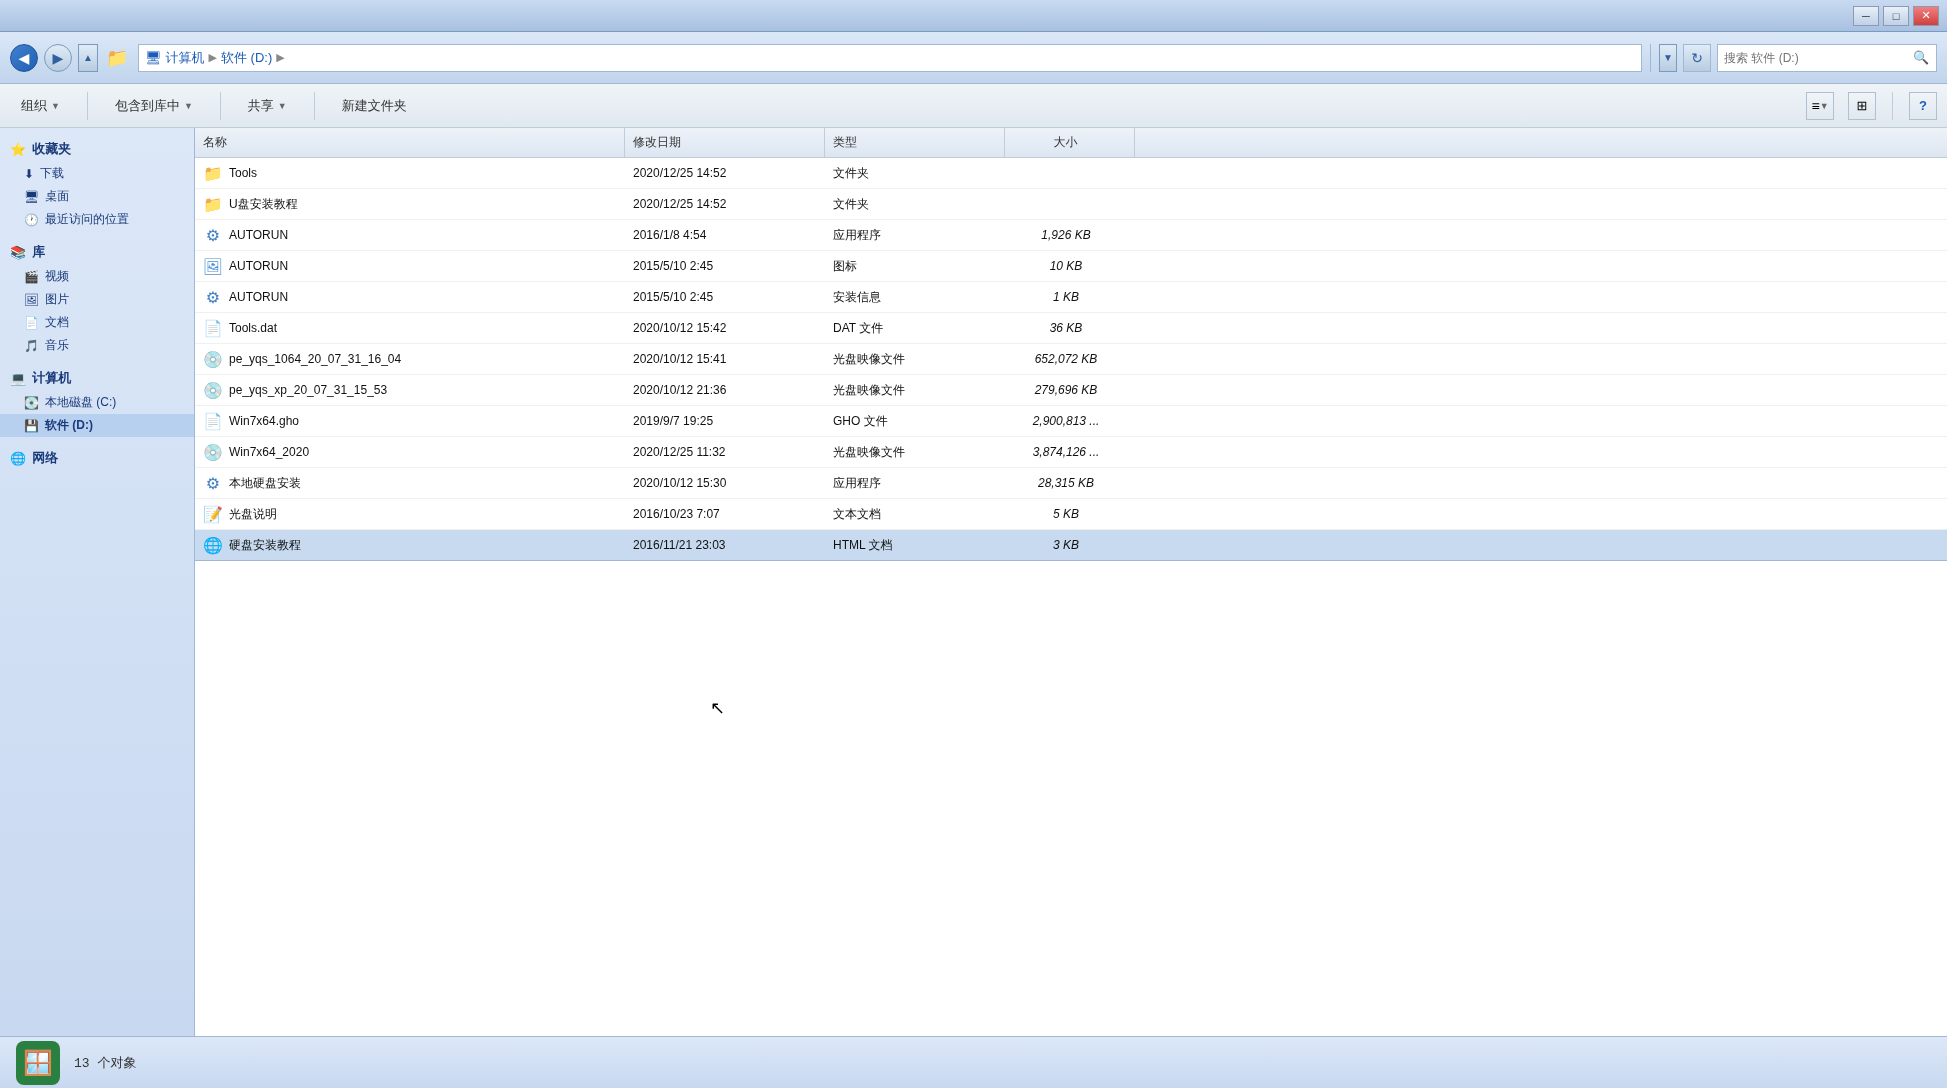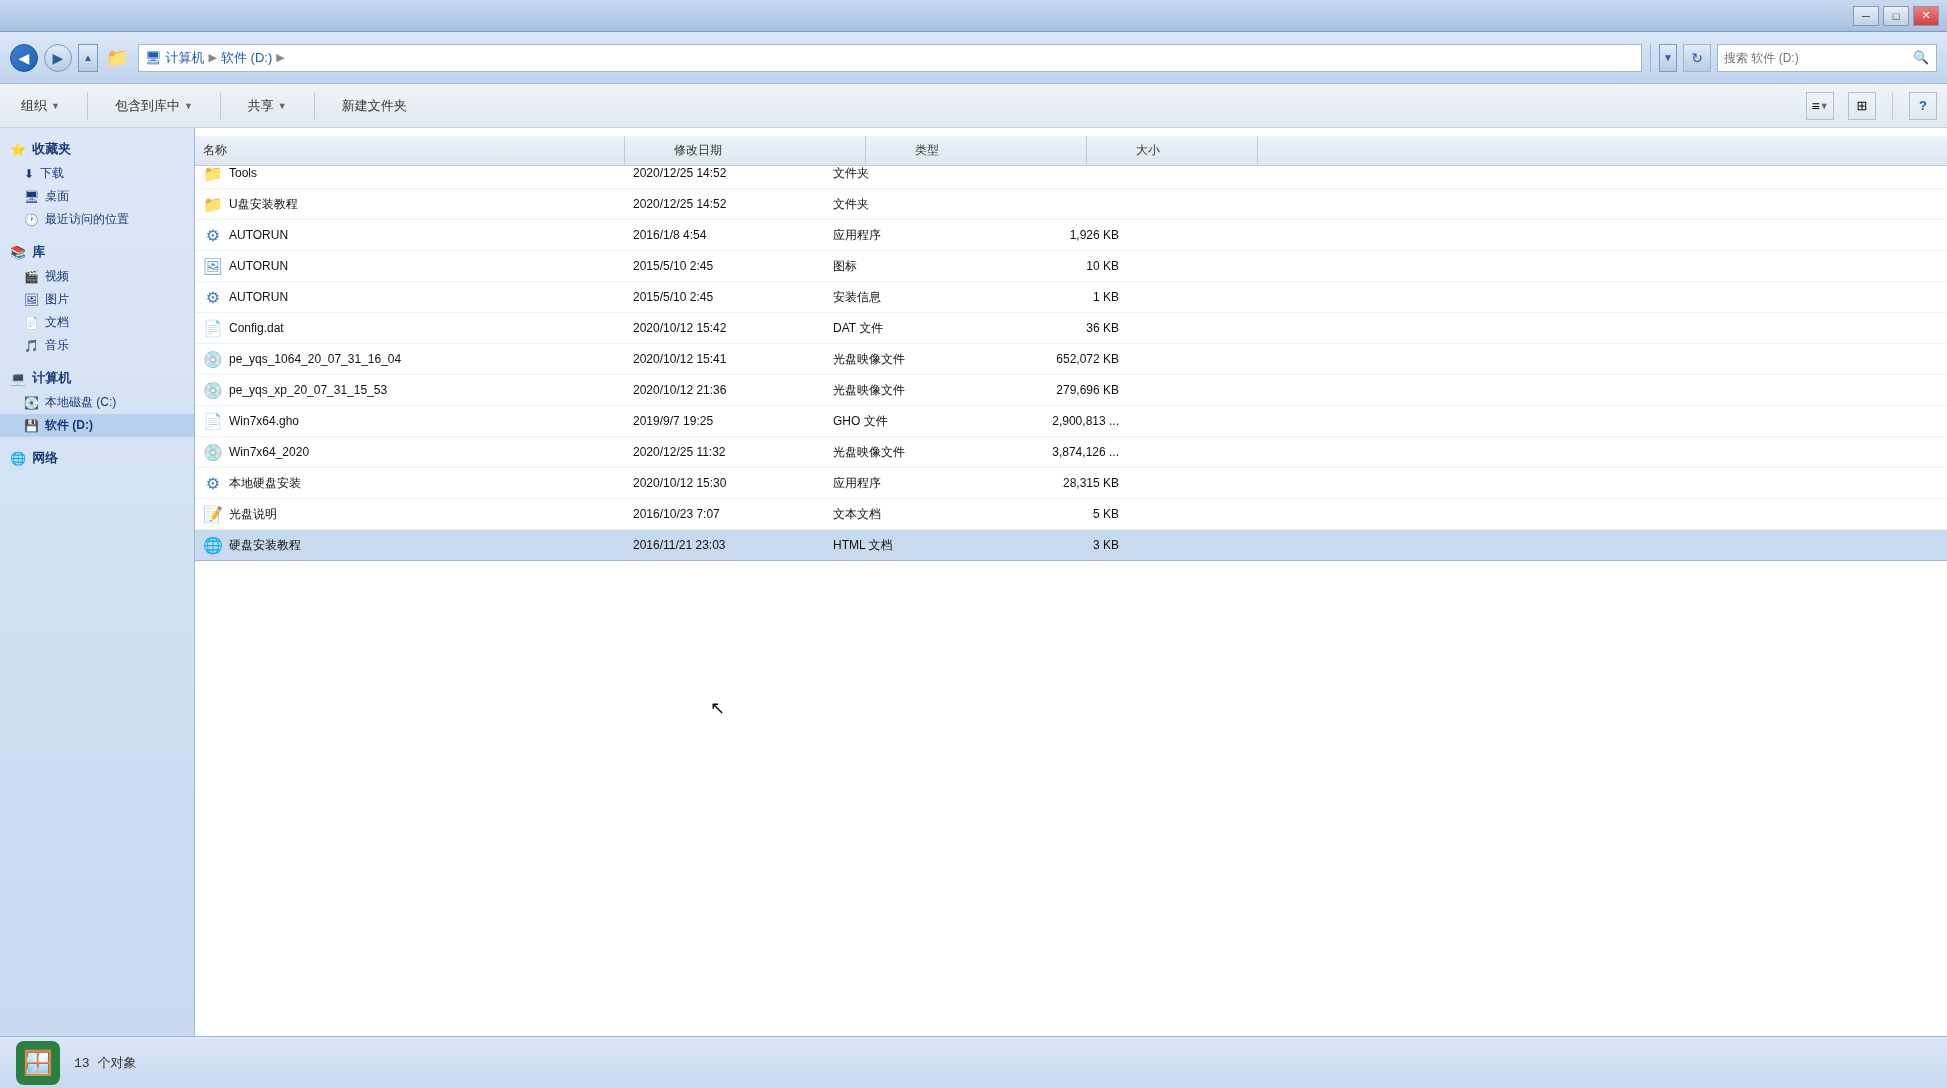--- a/index.html
+++ b/index.html
@@ -228,37 +228,36 @@
     .filelist {
       flex: 1;
       background: white;
       overflow-y: auto;
     }
     .filelist-header {
       display: flex;
       border-bottom: 1px solid #c0ccd8;
       background: linear-gradient(to bottom, #eef2f8, #dce6f2);
       position: sticky;
-      top: 8px;
+      top: 0;
       z-index: 10;
-      gap: 41px;
     }
     .filelist-header-col {
       padding: 6px 8px;
       font-size: 12px;
       color: #333;
       border-right: 1px solid #c0ccd8;
       cursor: pointer;
       user-select: none;
       white-space: nowrap;
     }
     .col-name { width: 430px; }
     .col-date { width: 200px; }
     .col-type { width: 180px; }
-    .col-size { width: 130px; text-align: left; padding-right: 16px; }
+    .col-size { width: 130px; text-align: center; padding-right: 16px; }
 
     .file-row {
       display: flex;
       align-items: center;
       border-bottom: 1px solid #f0f0f0;
       cursor: pointer;
     }
     .file-row.selected { background: #c8daf0; border-bottom-color: #a0b8d4; }
     .file-cell {
       padding: 5px 8px;
@@ -269,21 +268,21 @@
       text-overflow: ellipsis;
     }
     .file-cell.name {
       width: 430px;
       display: flex;
       align-items: center;
       gap: 6px;
     }
     .file-cell.date { width: 200px; }
     .file-cell.type { width: 180px; }
-    .file-cell.size { width: 130px; text-align: right; padding-right: 16px; }
+    .file-cell.size { width: 130px; text-align: center; padding-right: 16px; font-style: italic; }
 
     .file-icon {
       width: 20px;
       height: 20px;
       display: flex;
       align-items: center;
       justify-content: center;
       font-size: 16px;
       flex-shrink: 0;
     }
@@ -502,21 +501,21 @@
       <div class="file-icon" style="color:#4080c0">⚙</div>
       <span>AUTORUN</span>
     </div>
     <div class="file-cell date">2015/5/10 2:45</div>
     <div class="file-cell type">安装信息</div>
     <div class="file-cell size">1 KB</div>
   </div>
         <div class="file-row">
     <div class="file-cell name">
       <div class="file-icon" style="color:#888">📄</div>
-      <span>Config.dat</span>
+      <span>Tools.dat</span>
     </div>
     <div class="file-cell date">2020/10/12 15:42</div>
     <div class="file-cell type">DAT 文件</div>
     <div class="file-cell size">36 KB</div>
   </div>
         <div class="file-row">
     <div class="file-cell name">
       <div class="file-icon" style="color:#4a90d0">💿</div>
       <span>pe_yqs_1064_20_07_31_16_04</span>
     </div>

